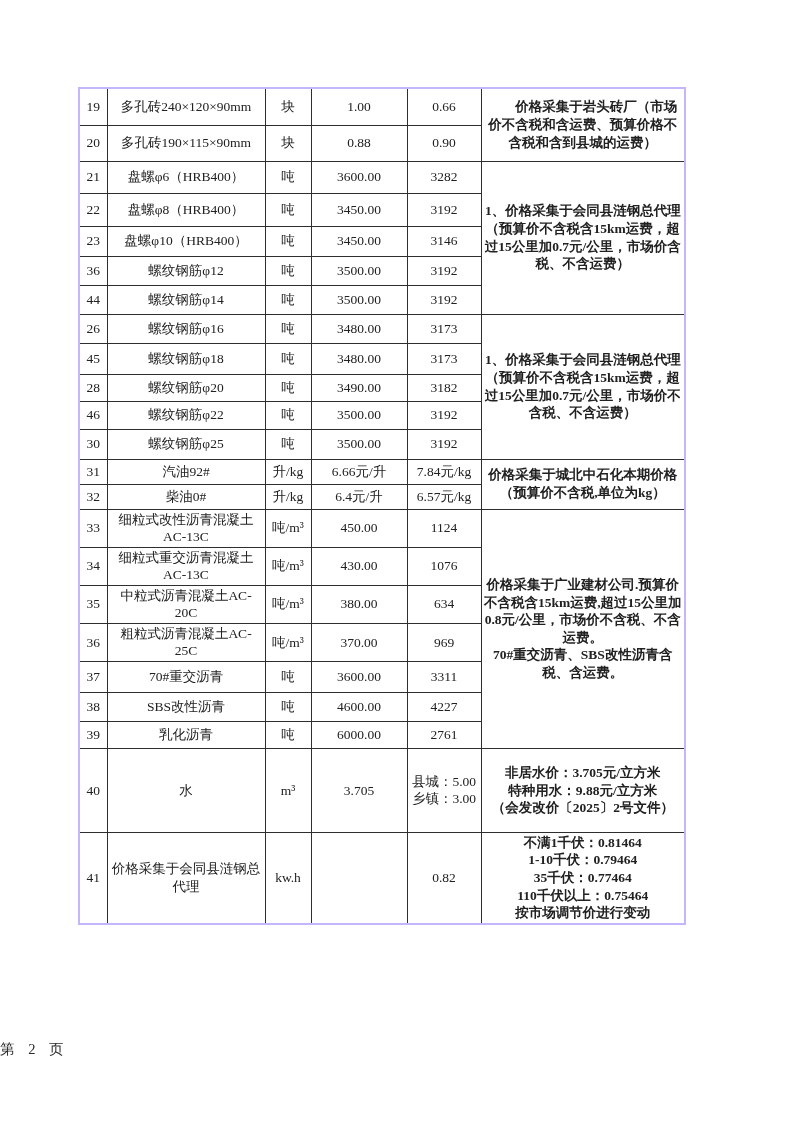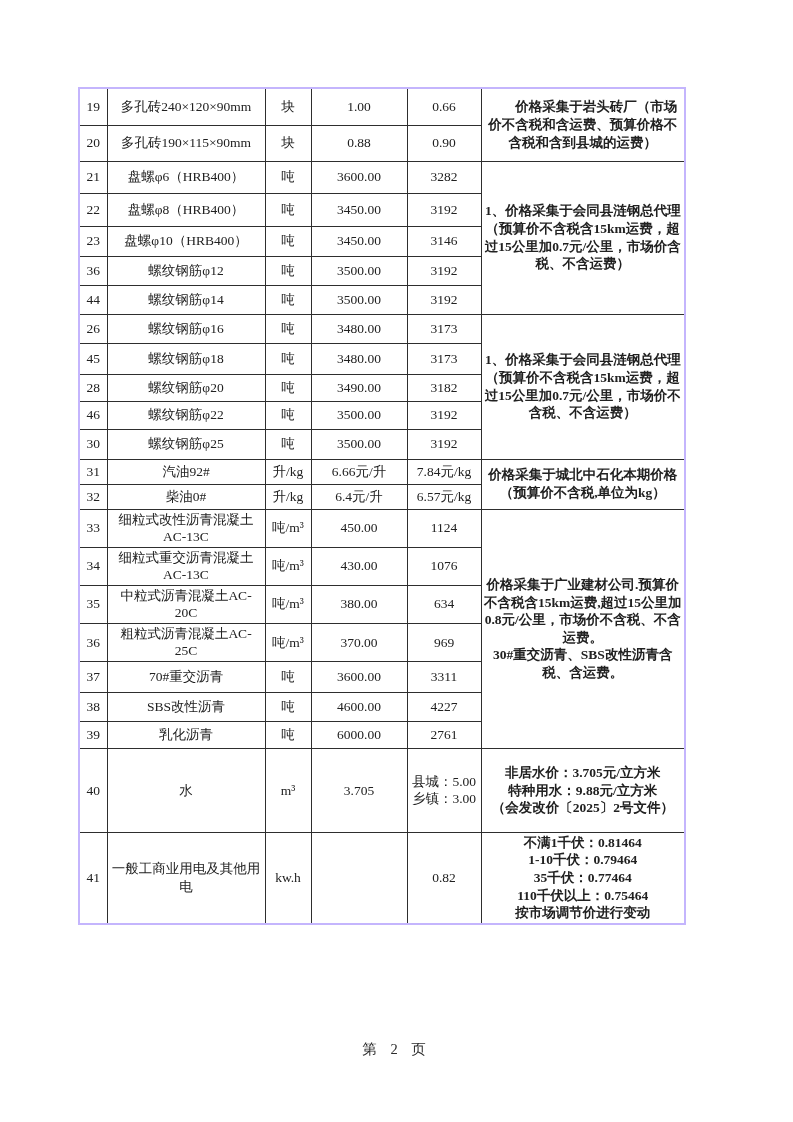--- a/index.html
+++ b/index.html
@@ -51,21 +51,21 @@
   .note-center {
     text-align: center;
     white-space: pre-line;
   }
   .pre { white-space: pre-line; }
   .footer {
     position: absolute;
     top: 1040px;
     left: 0;
     width: 100%;
-    text-align: center;
+    text-align: left;
     font-size: 14.5px;
     color: #2b2b2b;
     letter-spacing: 5px;
   }
 </style>
 </head>
 <body>
 
 <div class="page">
 
@@ -182,21 +182,21 @@
         <td class="c-num">6.4元/升</td>
         <td class="c-num">6.57元/kg</td>
       </tr>
       <tr style="height:35px">
         <td class="c-no">33</td>
         <td class="c-name">细粒式改性沥青混凝土AC-13C</td>
         <td class="c-unit">吨/m³</td>
         <td class="c-num">450.00</td>
         <td class="c-num">1124</td>
         <td class="c-note note-center" rowspan="7">价格采集于广业建材公司.预算价不含税含15km运费,超过15公里加0.8元/公里，市场价不含税、不含运费。
-30#重交沥青、SBS改性沥青含税、含运费。</td>
+70#重交沥青、SBS改性沥青含税、含运费。</td>
       </tr>
       <tr style="height:32px">
         <td class="c-no">34</td>
         <td class="c-name">细粒式重交沥青混凝土AC-13C</td>
         <td class="c-unit">吨/m³</td>
         <td class="c-num">430.00</td>
         <td class="c-num">1076</td>
       </tr>
       <tr style="height:30px">
         <td class="c-no">35</td>
@@ -239,21 +239,21 @@
         <td class="c-unit">m³</td>
         <td class="c-num">3.705</td>
         <td class="c-num pre">县城：5.00
 乡镇：3.00</td>
         <td class="c-note note-center">非居水价：3.705元/立方米
 特种用水：9.88元/立方米
 （会发改价〔2025〕2号文件）</td>
       </tr>
       <tr style="height:81px">
         <td class="c-no">41</td>
-        <td class="c-name">一般工商业用电及其他用电</td>
+        <td class="c-name">价格采集于会同县涟钢总代理</td>
         <td class="c-unit">kw.h</td>
         <td class="c-num"></td>
         <td class="c-num">0.82</td>
         <td class="c-note note-center">不满1千伏：0.81464
 1-10千伏：0.79464
 35千伏：0.77464
 110千伏以上：0.75464
 按市场调节价进行变动</td>
       </tr>
     </tbody>

